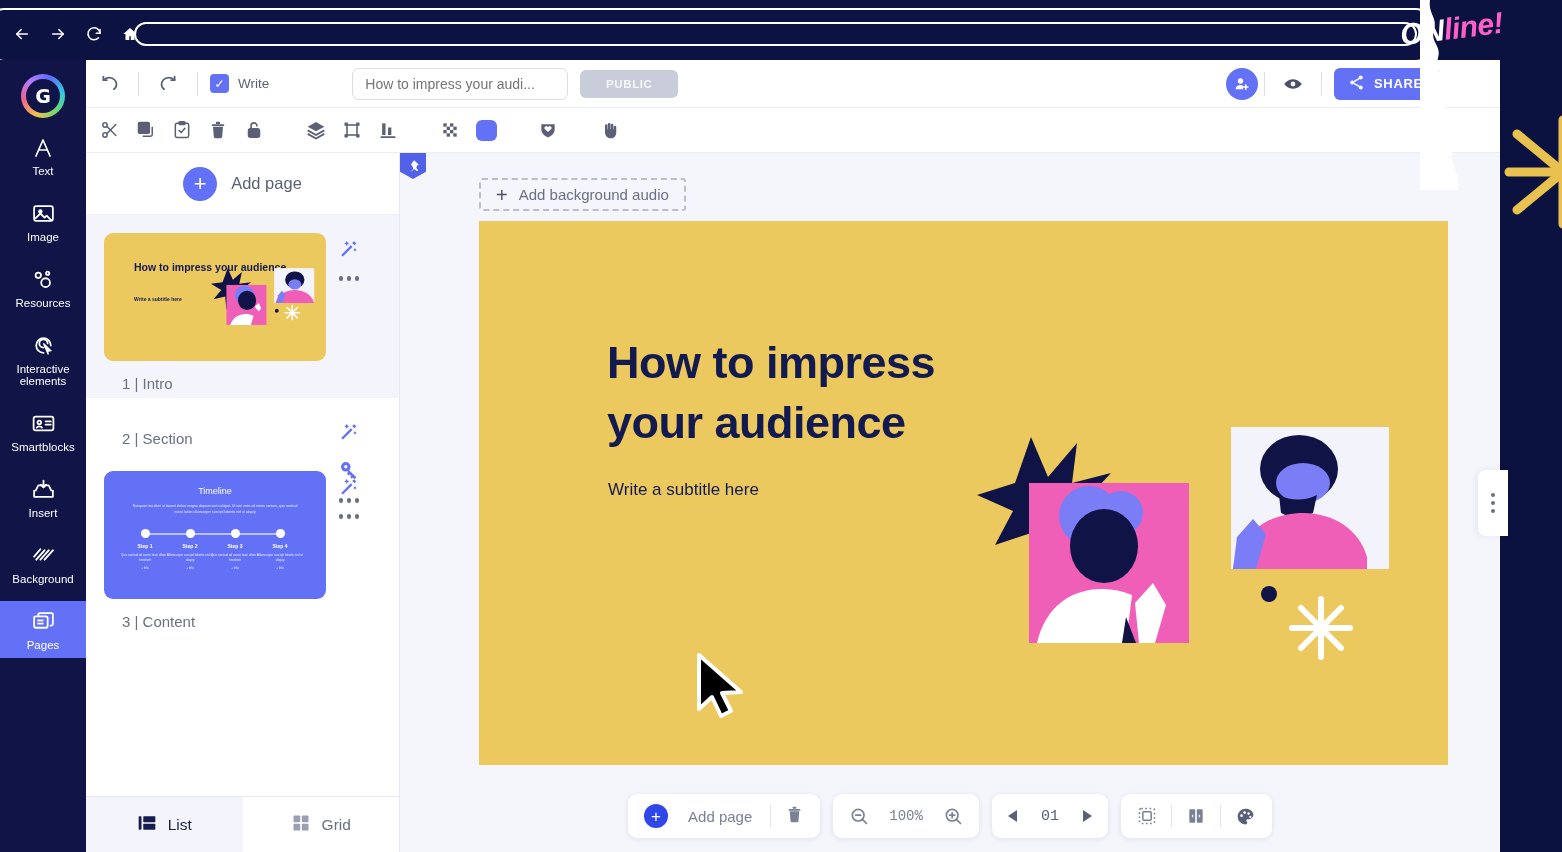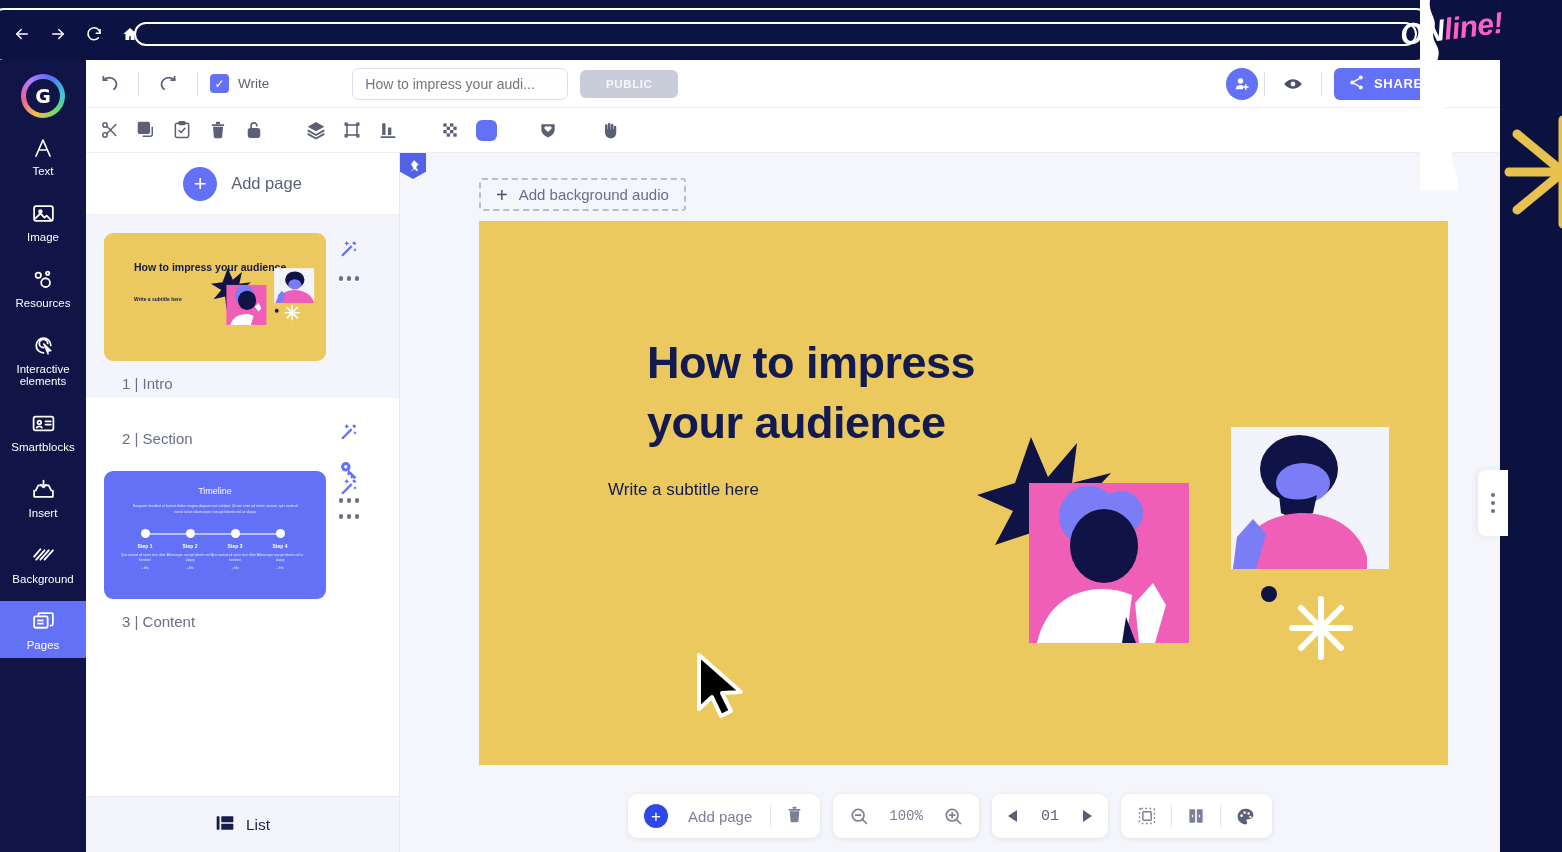--- a/index.html
+++ b/index.html
@@ -216,21 +216,21 @@
   }
   .add-audio .pl { font-size: 20px; line-height: 1; color: #4b5068; font-weight: 300; }
 
   .slide {
     position: absolute; top: 68px; left: 79px; width: 969px; height: 544px;
     background: #ecc95e; overflow: hidden;
   }
   .slide-title {
     position: absolute; left: 128px; top: 112px; width: 420px;
     font-size: 45px; line-height: 60px; font-weight: bold; color: #121a4f;
-    letter-spacing: -0.5px; cursor: text; margin-left: 40px;
+    letter-spacing: -0.5px; cursor: text;
   }
   .slide-sub {
     position: absolute; left: 129px; top: 259px; font-size: 17px; color: #121a4f; cursor: text;
   }
   .illus { position: absolute; left: 490px; top: 200px; width: 420px; height: 320px; }
 
   
   .cursor { position: absolute; left: 694px; top: 652px; z-index: 9; pointer-events: none; }
 
   
@@ -666,20 +666,31 @@
       <div class="pf-tab active">
         <span>
           <svg width="20" height="20" viewBox="0 0 24 24" fill="#161c4d">
               <rect x="2" y="4" width="3.4" height="16" rx="0.8"></rect>
               <rect x="7.5" y="4" width="14.5" height="7" rx="0.8"></rect>
               <rect x="7.5" y="13" width="14.5" height="7" rx="0.8"></rect>
             </svg>
         </span>
         <span>List</span>
       </div>
+      <div class="pf-tab">
+        <span>
+          <svg width="20" height="20" viewBox="0 0 24 24" fill="#9a9fb3">
+              <rect x="3" y="3" width="8" height="8" rx="1"></rect>
+              <rect x="13" y="3" width="8" height="8" rx="1"></rect>
+              <rect x="3" y="13" width="8" height="8" rx="1"></rect>
+              <rect x="13" y="13" width="8" height="8" rx="1"></rect>
+            </svg>
+        </span>
+        <span>Grid</span>
+      </div>
     </div>
   </div>
 
   <div class="canvas">
     <div class="pin-tab">
       <svg width="14" height="14" viewBox="0 0 24 24" fill="#fff">
           <path d="M14 2l8 8-3 1-1.5 4.5L21 19l-2 2-4.5-3.5L10 19l-1 3-1-1 3-1 1.5-4.5L9 10l1-3z"></path>
         </svg>
     </div>
 

